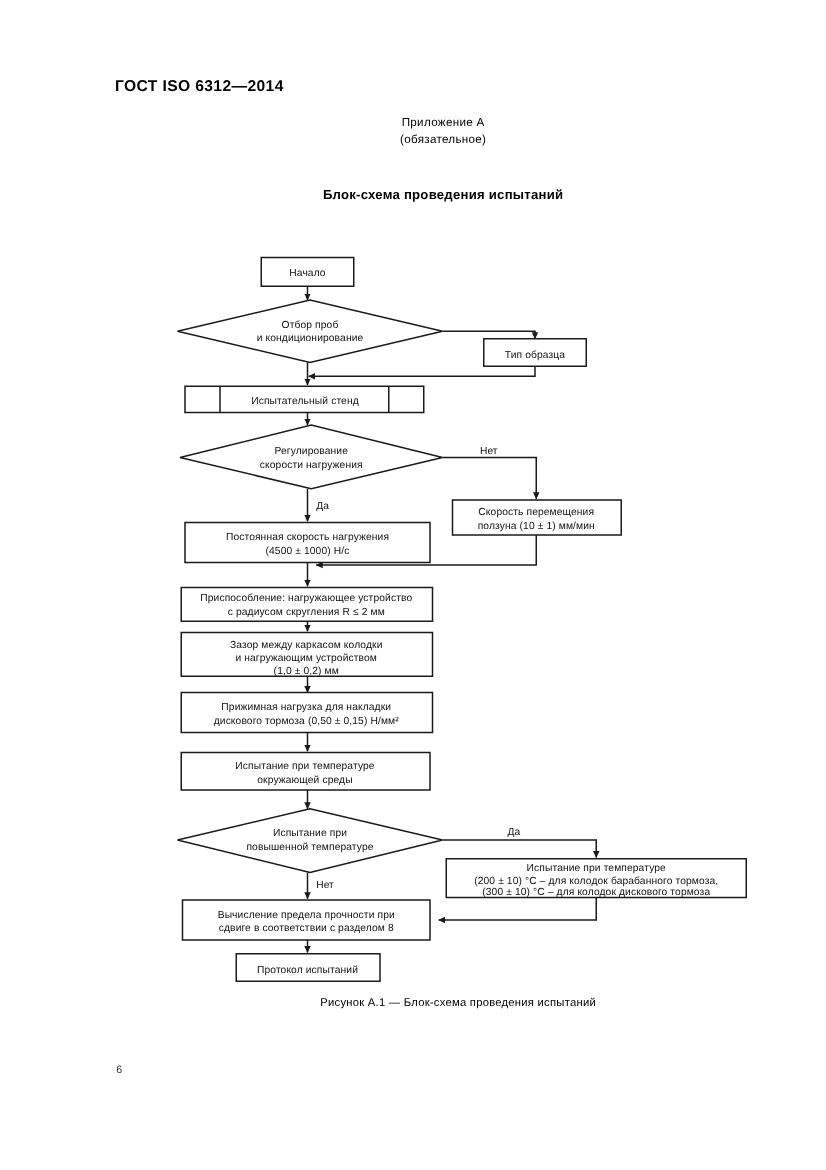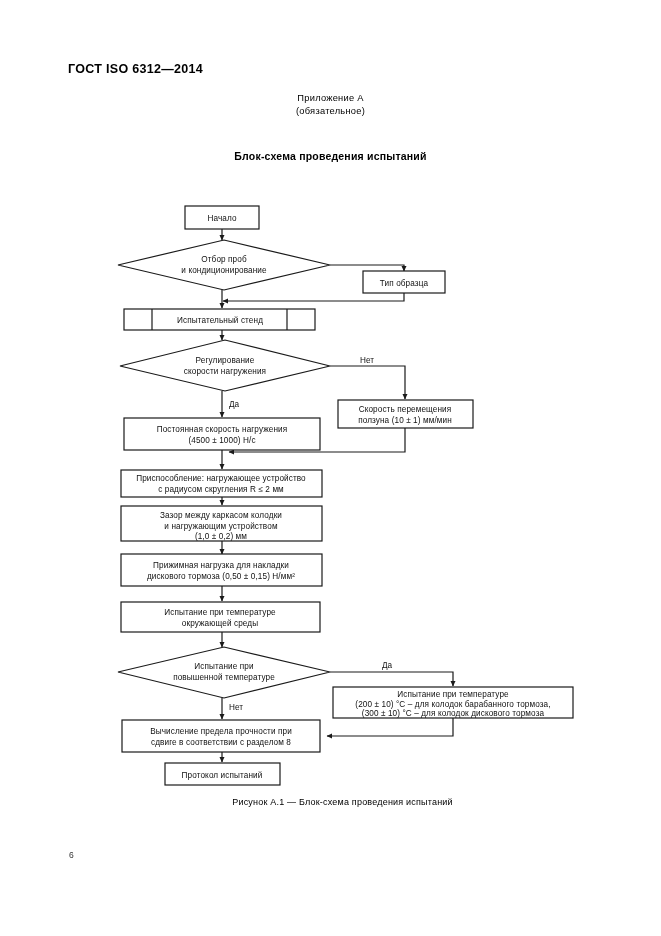--- a/index.html
+++ b/index.html
@@ -4,21 +4,21 @@
 <style>
   html,body{margin:0;padding:0;}
   body{
     width:661px;height:936px;
     background:#ffffff;
     font-family:"Liberation Sans","DejaVu Sans",sans-serif;
     color:#000000;
     position:relative;
     overflow:hidden;
   }
-  .page{position:absolute;inset:0;}
+  .page{position:absolute;inset:0;margin-left:24px;}
 
   #doc-header{
     position:absolute;left:68px;top:62px;
     font-size:12.5px;font-weight:bold;letter-spacing:0.3px;
   }
   #annex-block{
     position:absolute;left:0;top:92px;width:661px;
     text-align:center;font-size:9.3px;line-height:13px;
     letter-spacing:0.25px;
   }

